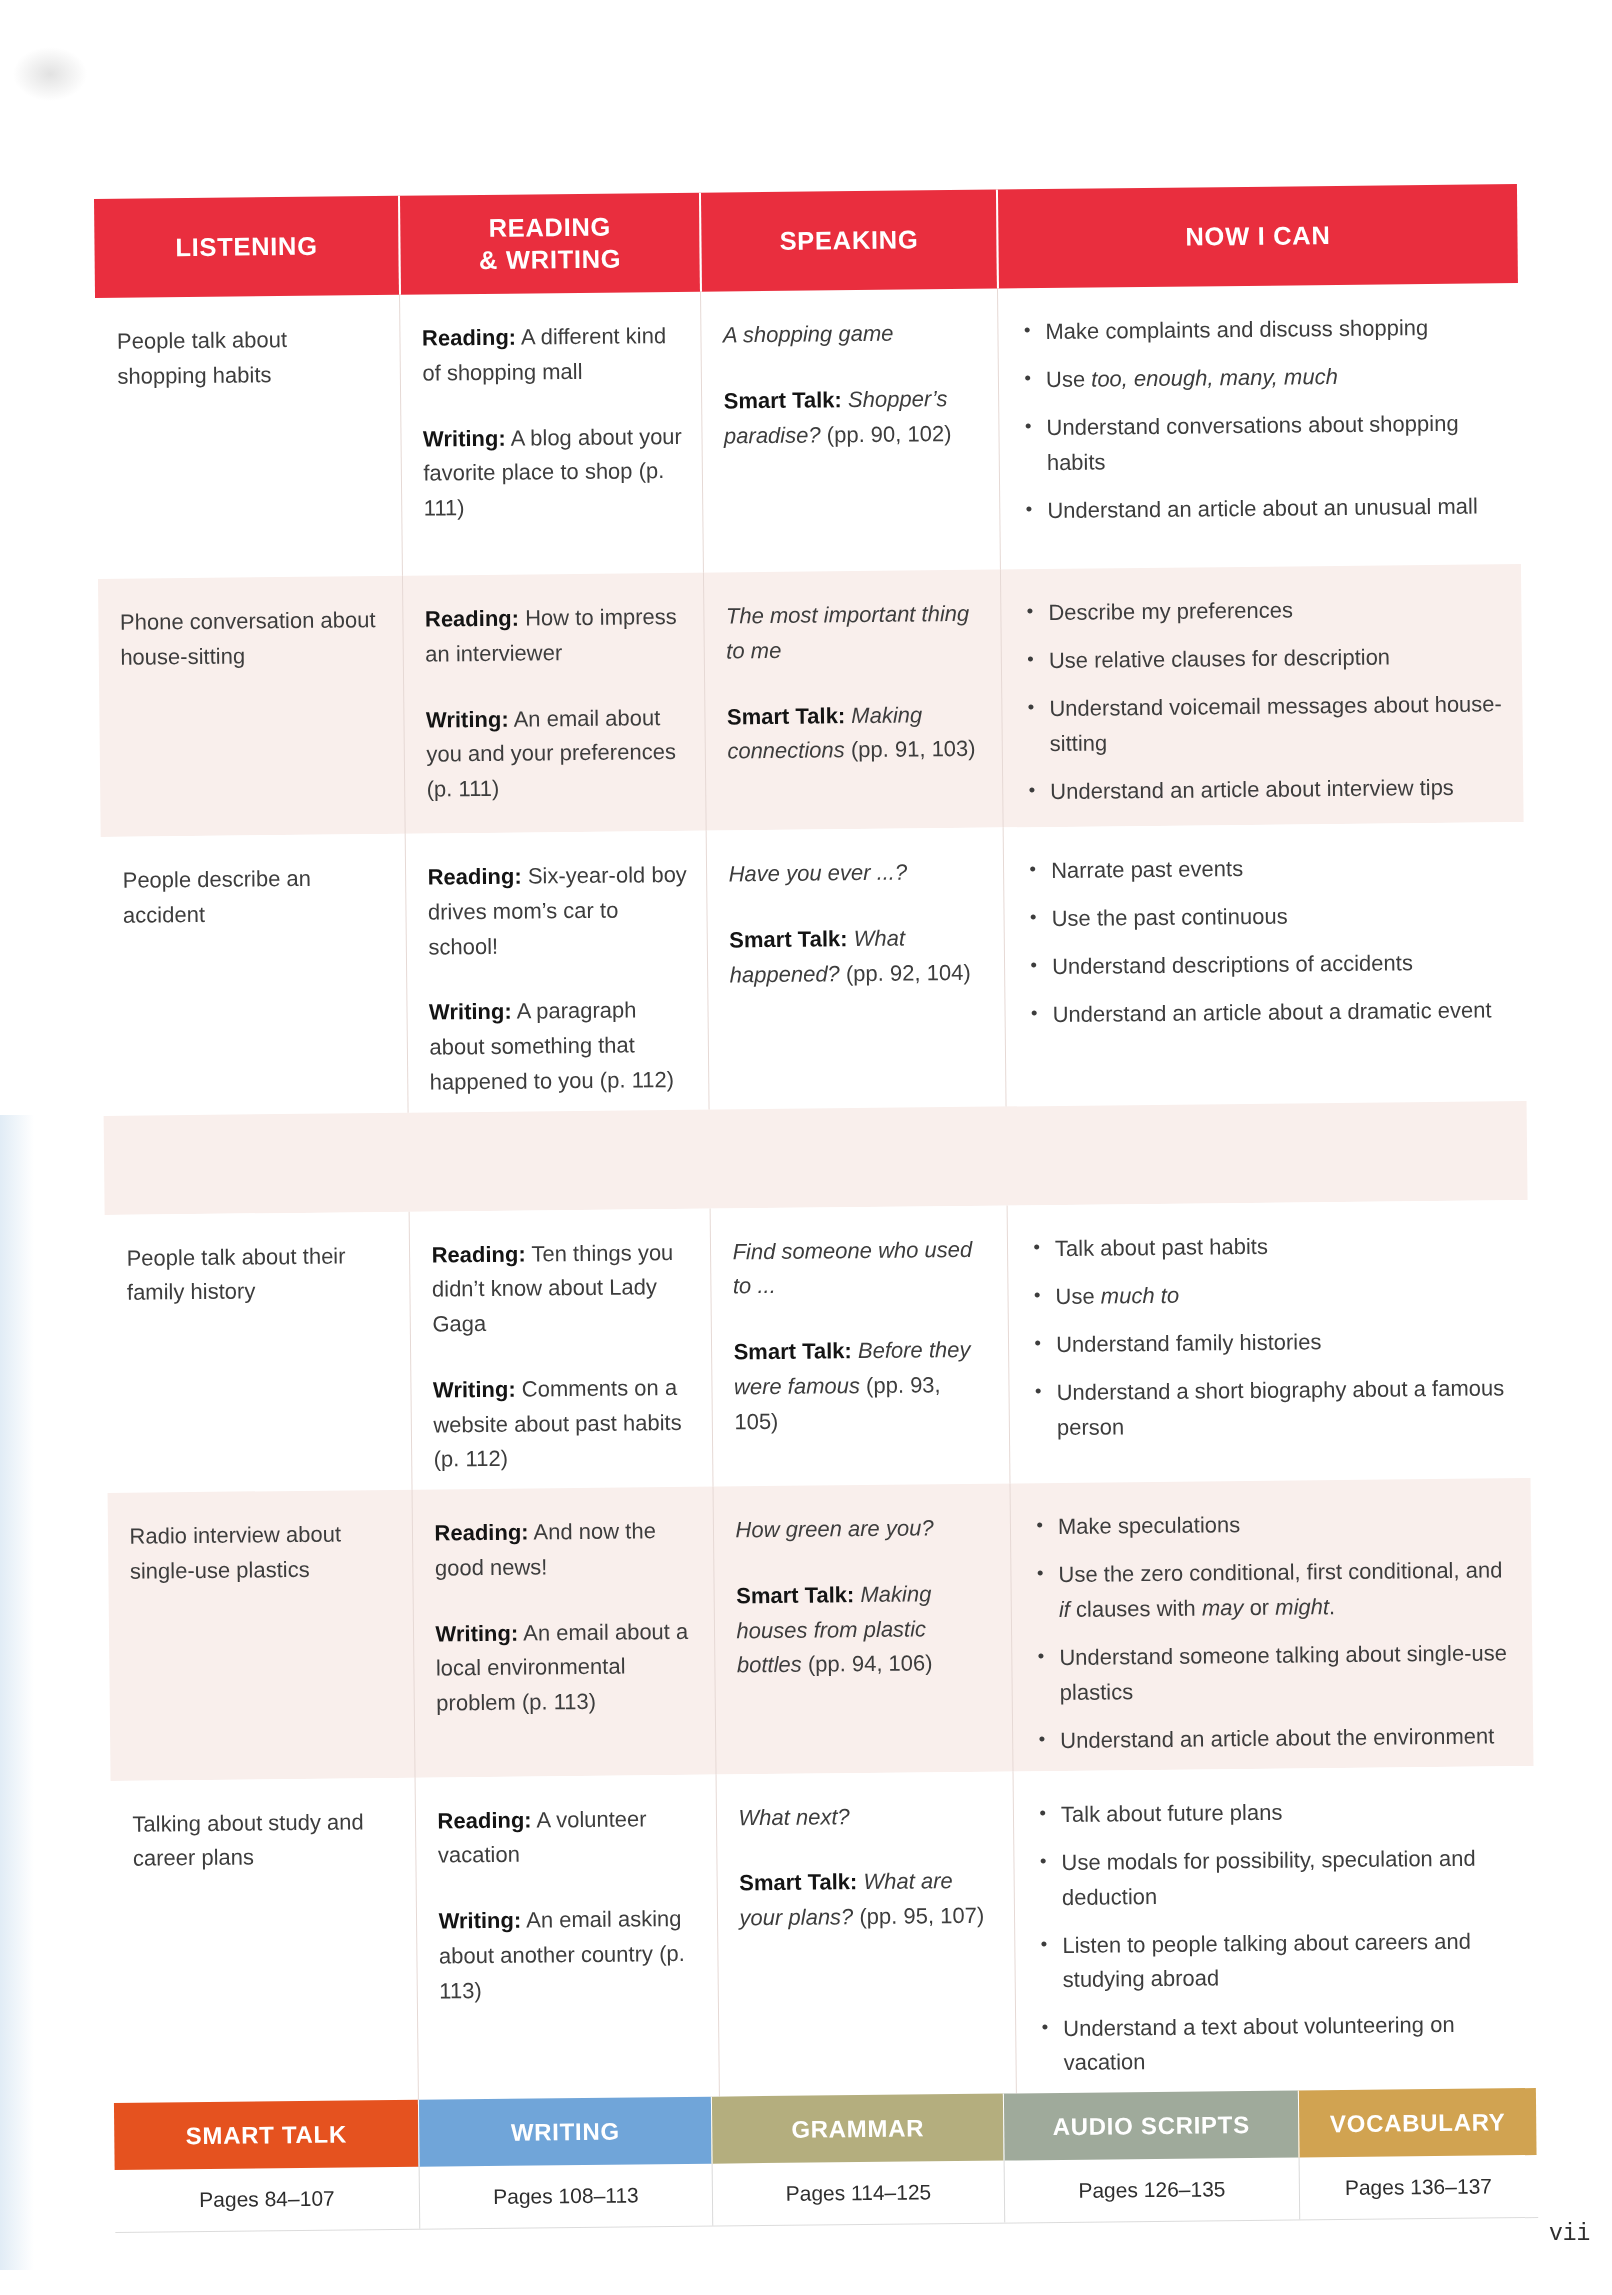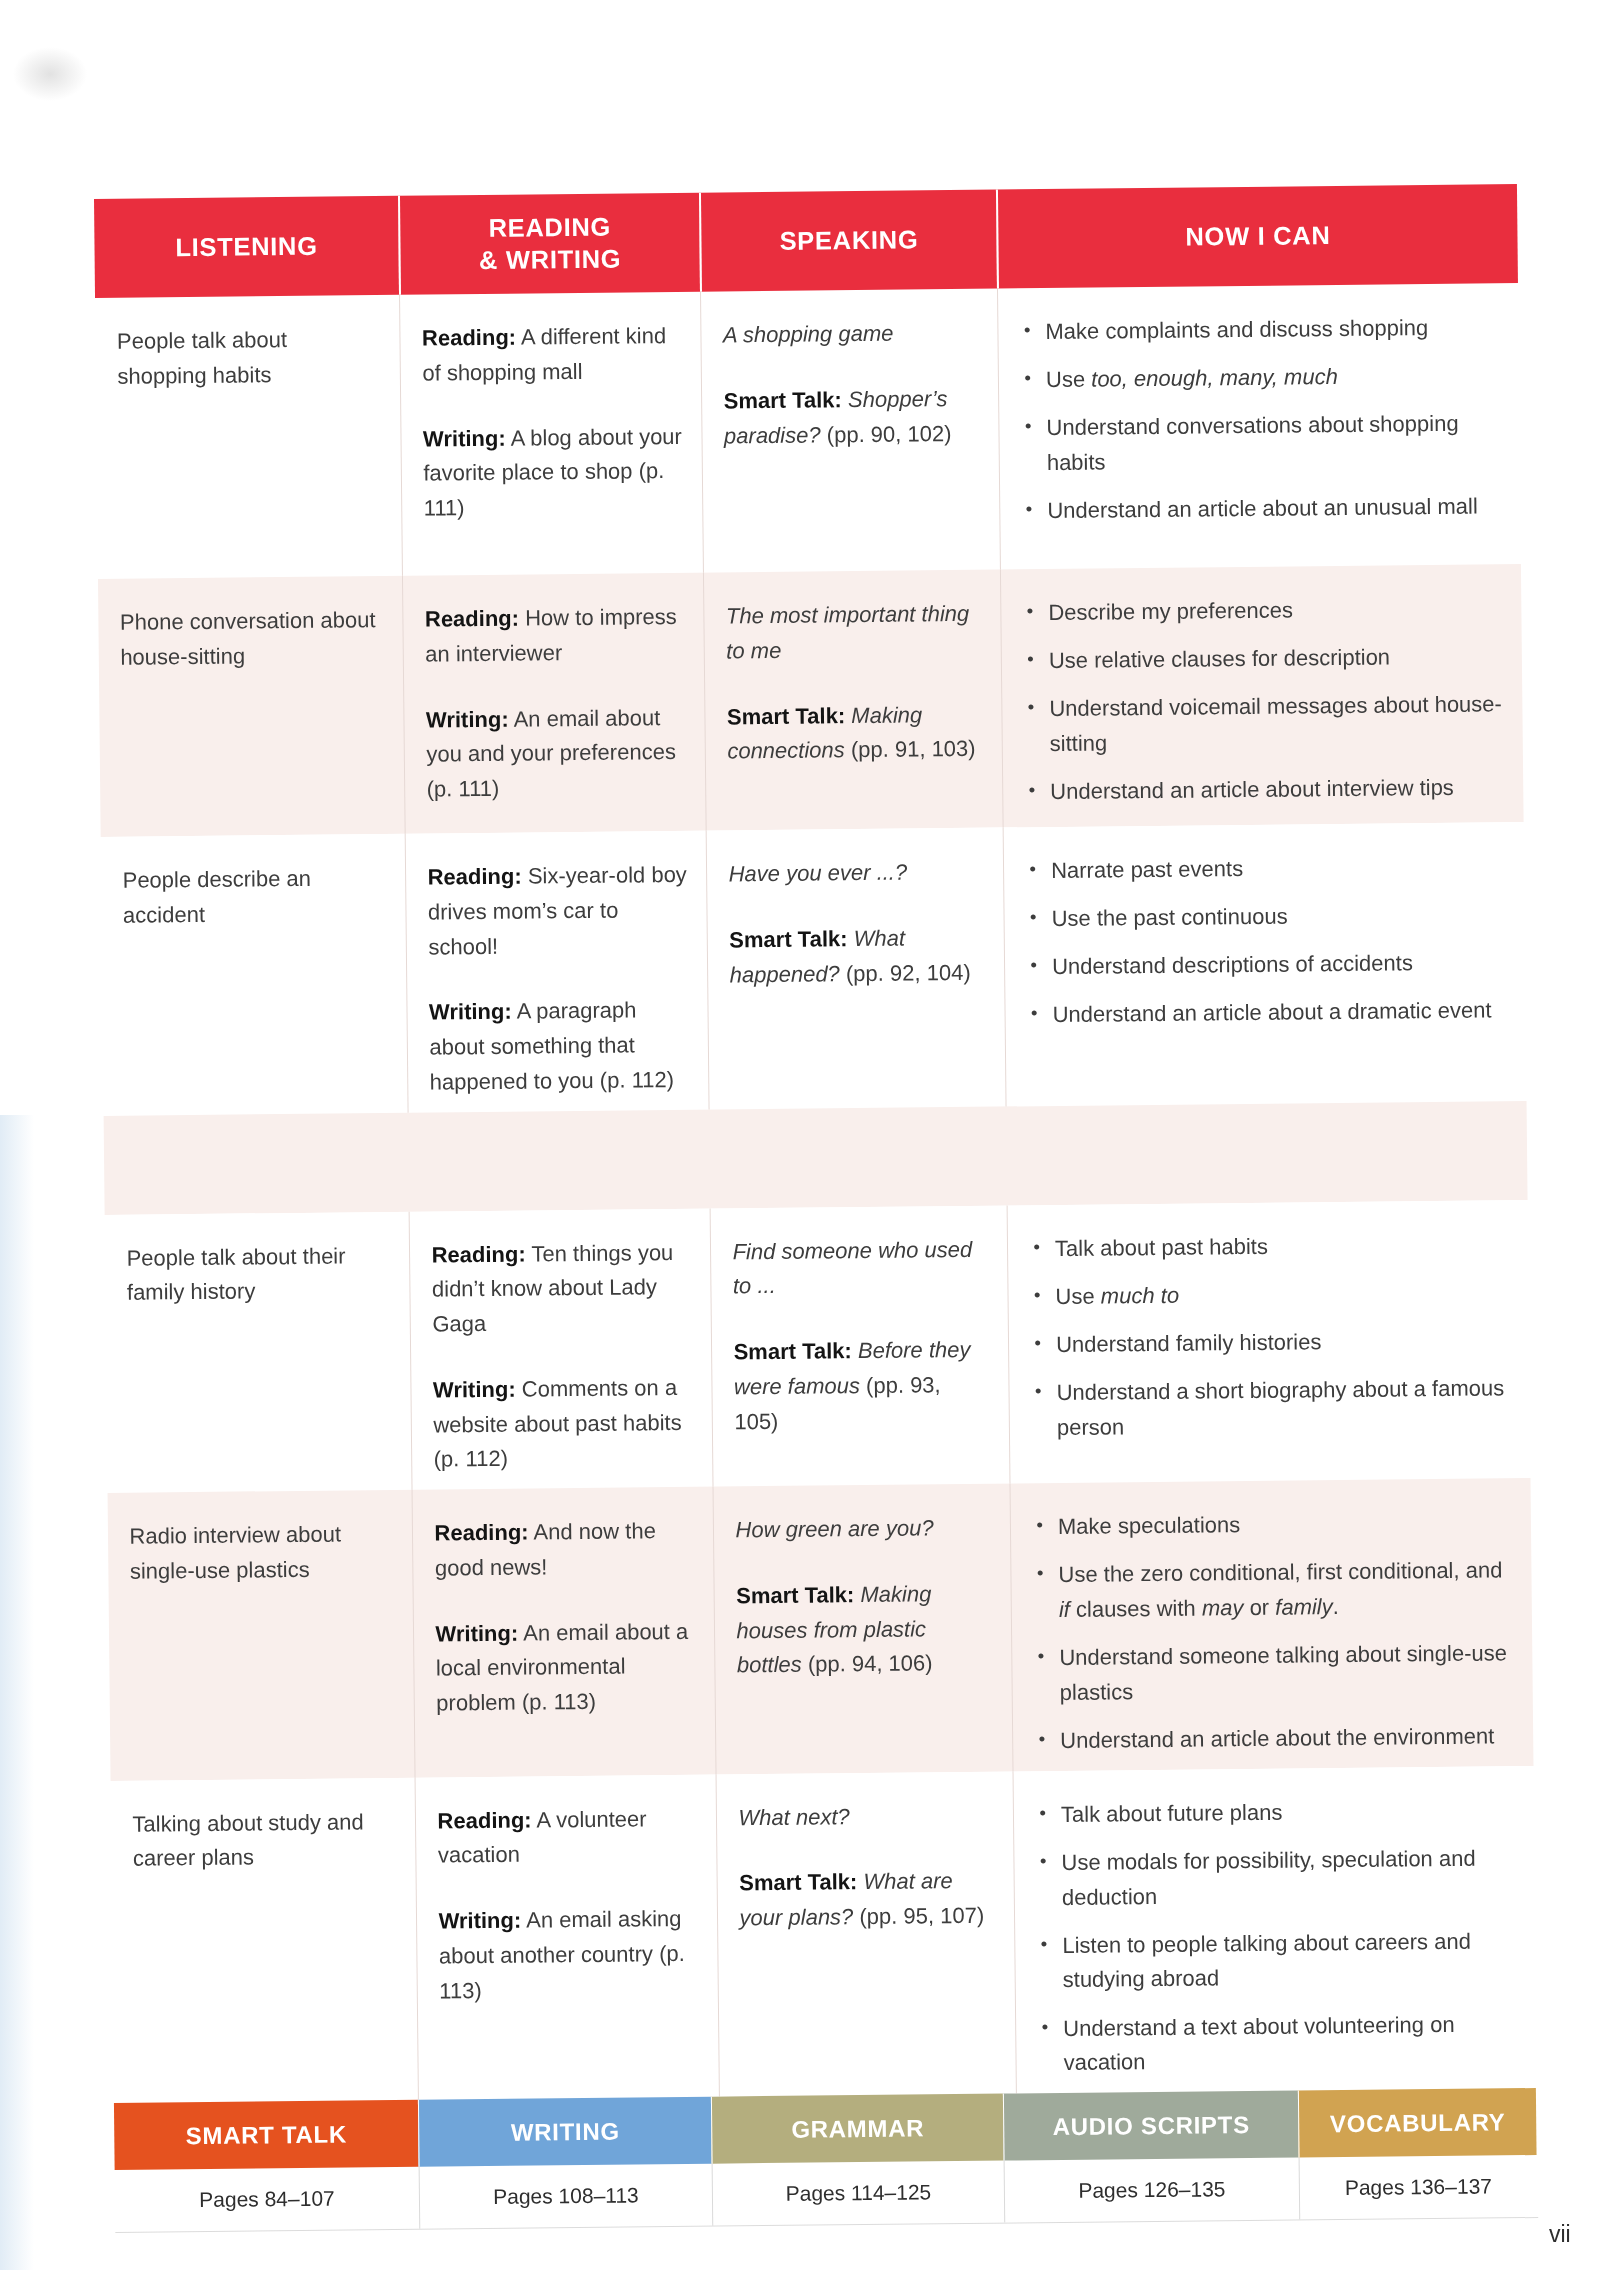--- a/index.html
+++ b/index.html
@@ -51,21 +51,21 @@
   
   .tabs{display:flex;}
   .tab{height:67px;display:flex;align-items:center;justify-content:center;
     color:#fff;font-weight:bold;font-size:24px;letter-spacing:0.7px;box-sizing:border-box;}
   .tab + .tab{border-left:1.3px solid #fff;}
   .pages{display:flex;border-bottom:0.7px solid #dcdcdc;background:#fff;}
   .pcell{height:62px;display:flex;align-items:center;justify-content:center;
     font-size:21px;color:#2e2e2e;box-sizing:border-box;}
   .pcell + .pcell{border-left:0.7px solid #dadada;}
   
-  .folio{position:absolute;left:1549px;top:2221px;font-size:23px;color:#2e2e2e;}
+  .folio{position:absolute;left:1549px;top:2221px;font-size:23px;color:#2e2e2e;font-family:Liberation Mono, monospace;}
 </style>
 </head>
 <body>
 
 <div class="edge-artifact"></div>
 <div class="smudge-artifact"></div>
 
 <div class="sheet">
 
   <div class="thead">
@@ -170,21 +170,21 @@
           <p><b>Reading:</b> And now the good news!</p>
           <p><b>Writing:</b> An email about a local environmental problem (p. 113)</p>
         </div>
         <div class="cell c2 w2">
           <p><i>How green are you?</i></p>
           <p><b>Smart Talk:</b> <i>Making houses from plastic bottles</i> (pp. 94, 106)</p>
         </div>
         <div class="cell c3 w3">
           <ul>
             <li>Make speculations</li>
-            <li>Use the zero conditional, first conditional, and <i>if</i> clauses with <i>may</i> or <i>family</i>.</li>
+            <li>Use the zero conditional, first conditional, and <i>if</i> clauses with <i>may</i> or <i>might</i>.</li>
             <li>Understand someone talking about single-use plastics</li>
             <li>Understand an article about the environment</li>
           </ul>
         </div>
       </div>
       <div class="trow">
         <div class="cell c0 w0">
           <p>Talking about study and career plans</p>
         </div>
         <div class="cell c1 w1">

